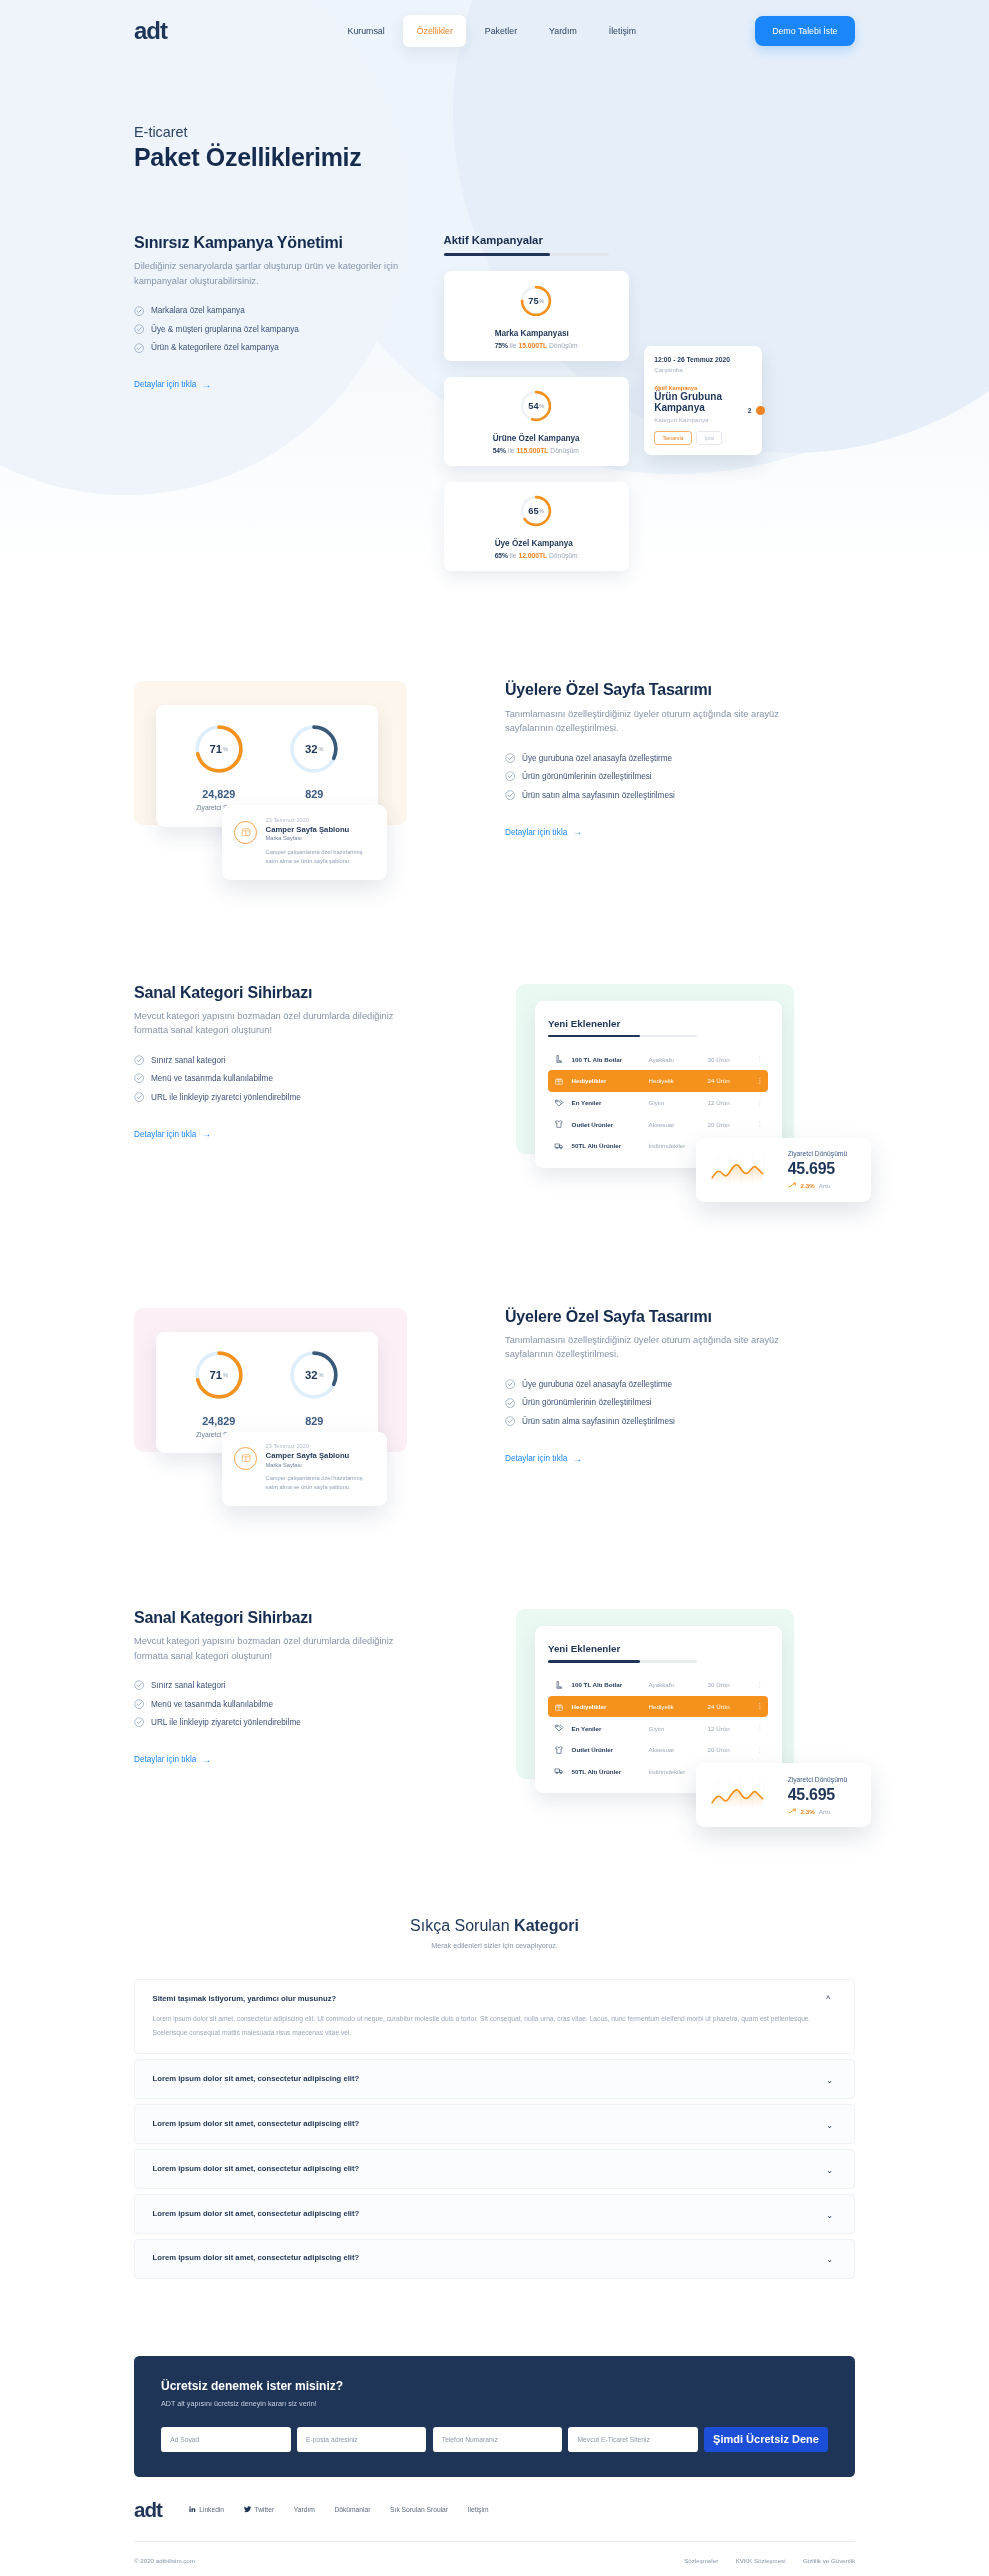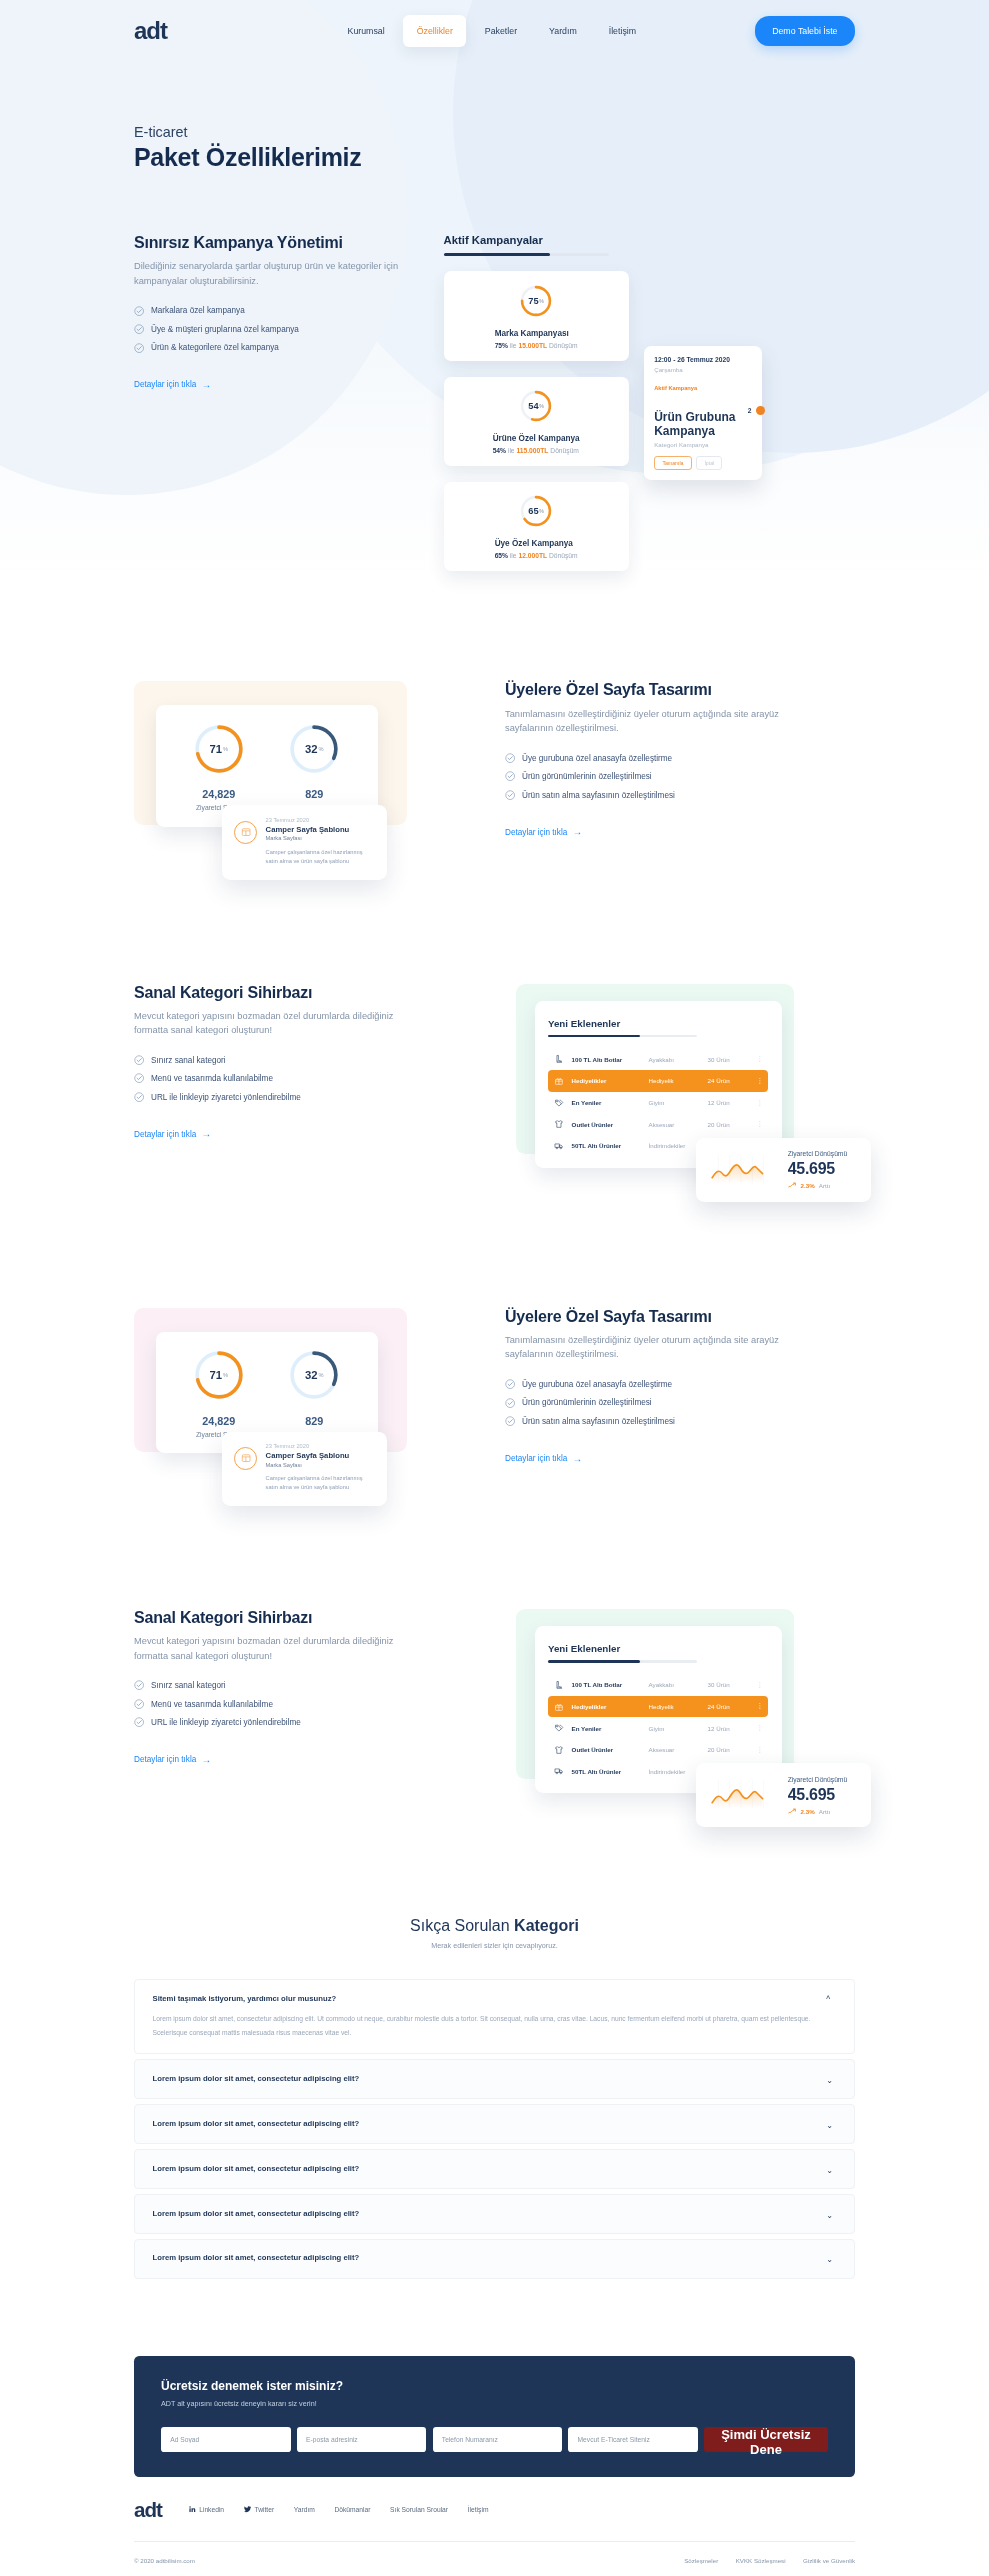--- a/index.html
+++ b/index.html
@@ -48,21 +48,21 @@
   .nav-item {
     font-size: 8.8px; color: #2b4263; padding: 11.3px 13.4px;
     border-radius: 6.2px; cursor: pointer; white-space: nowrap;
   }
   .nav-item.active {
     color: #f08322; background: #ffffff;
     box-shadow: 0 5.2px 14.4px rgba(30,53,87,.09);
   }
   .demo-btn {
     background: #1b86f9; color: #ffffff; font-size: 8.8px; font-weight: 500;
-    padding: 10.3px 17.5px; border-radius: 14px; border: none; cursor: pointer;
+    padding: 10.3px 17.5px; border-radius: 8px; border: none; cursor: pointer;
     white-space: nowrap; box-shadow: 0 4.1px 11.3px rgba(27,134,249,.26);
   }
 
   
   .hero {
     position: relative; z-index: 3;
     width: 721px; margin: 0 auto; padding-top: 62px;
   }
   .hero-eyebrow { font-size: 14.4px; color: #2b4263; font-weight: 400; }
   .hero-title { font-size: 25px; font-weight: 700; color: #152c4e; margin-top: 3.1px; letter-spacing: -0.3px; }
@@ -118,21 +118,21 @@
 
   .float-card {
     position: absolute; right: -9.3px; top: 112px;
     width: 118px; background: #fff; border-radius: 7.2px;
     box-shadow: 0 9.3px 21.6px rgba(30,53,87,.13);
     padding: 10.3px 10.3px 9.3px;
   }
   .fc-time { font-size: 6.7px; font-weight: 700; color: #1e3557; }
   .fc-day { font-size: 6.2px; color: #a9b4c4; margin-top: 2.6px; }
   .fc-kicker { font-size: 5.7px; font-weight: 700; color: #f08322; margin-top: 12.4px; }
-  .fc-title { font-size: 12px; font-weight: 700; color: #1e3557; margin-top: 19px; }
+  .fc-title { font-size: 10px; font-weight: 700; color: #1e3557; margin-top: 0; }
   .fc-sub { font-size: 6.2px; color: #a9b4c4; margin-top: 2.6px; }
   .fc-actions { display: flex; gap: 4.6px; margin-top: 8.2px; }
   .fc-btn {
     font-size: 5.2px; padding: 3.1px 7.2px; border-radius: 3.1px; cursor: pointer; background: #fff;
   }
   .fc-btn.primary { color: #f08322; border: 0.5px solid #f5b169; }
   .fc-btn.ghost { color: #c0c9d6; border: 0.5px solid #e5e9ef; }
   .fc-count { position:absolute; right: 10.3px; top: 61px; font-size: 6.7px; font-weight:700; color:#1e3557;}
   .fc-dot { position:absolute; right: -3.1px; top: 60px; width: 9.3px; height:9.3px; border-radius:50%; background:#f08322; }
 
@@ -247,21 +247,21 @@
   .cta-s { font-size: 7.2px; color: #c5d1e0; margin-top: 6.2px; }
   .cta-form { display: flex; gap: 6.2px; margin-top: 18.5px; }
   .cta-input {
     flex: 1; height: 25px; border-radius: 3.1px; border: none; background: #fff;
     padding: 0 9.3px; font-size: 6.7px; color: #5b6b80;
     font-family: "Liberation Sans", sans-serif;
   }
   .cta-input::placeholder { color: #8b99ab; }
   .cta-btn {
     flex: 0 0 124px; height: 25px; border-radius: 3.1px; border: none; cursor: pointer;
-    background: #7f1d1d; color: #fff; font-size: 13px; font-weight: 700;
+    background: #1d4ed8; color: #fff; font-size: 11px; font-weight: 700;
     font-family: "Liberation Sans", sans-serif;
   }
 
   
   .footer { position: relative; z-index: 3; width: 721px; margin: 0 auto; }
   .footer-top { display: flex; align-items: center; padding: 23px 0 20.6px; }
   .footer-logo { font-size: 20.6px; font-weight: 700; color: #1e3557; letter-spacing: -1px; line-height:1; }
   .footer-nav { display: flex; align-items: center; gap: 19.6px; margin-left: 27px; }
   .footer-nav a { font-size: 6.7px; color: #5b6b80; text-decoration: none; display: flex; align-items: center; gap: 3.6px; cursor: pointer;}
   .footer-div { height: 0.5px; background: #e9edf2; }

